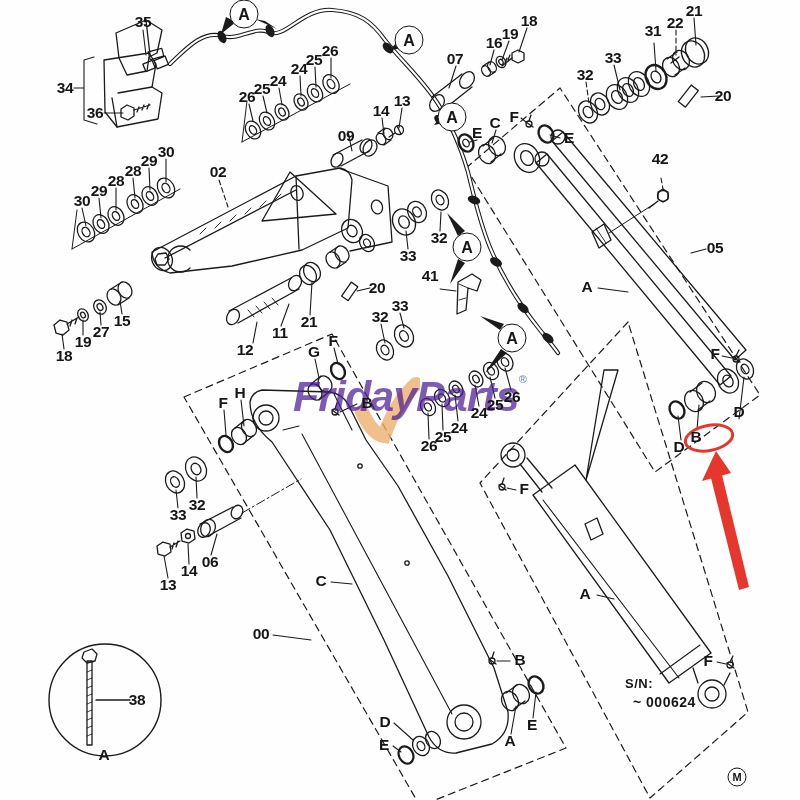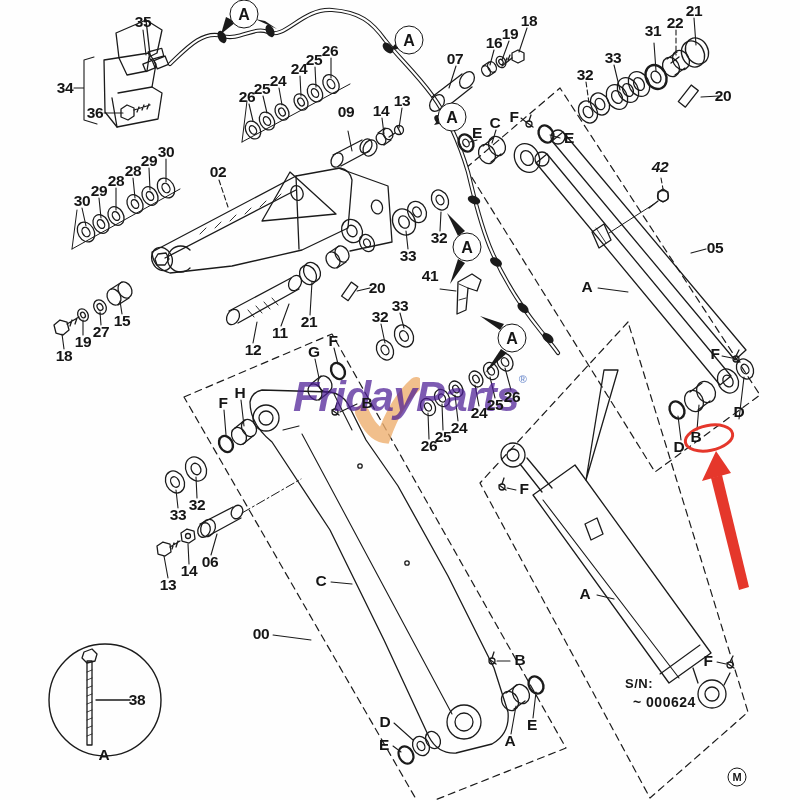--- a/index.html
+++ b/index.html
@@ -456,46 +456,46 @@
       <span class="plabel" style="left: 143px; top: 22px;">35</span>
       <span class="plabel" style="left: 65px; top: 88px; text-align: right;">34</span>
       <span class="plabel" style="left: 95px; top: 113px;">36</span>
       <span class="plabel" style="left: 247px; top: 97px;">26</span>
       <span class="plabel" style="left: 262px; top: 89px;">25</span>
       <span class="plabel" style="left: 278px; top: 81px;">24</span>
       <span class="plabel" style="left: 299px; top: 69px;">24</span>
       <span class="plabel" style="left: 314px; top: 60px;">25</span>
       <span class="plabel" style="left: 330px; top: 51px;">26</span>
       <span class="plabel" style="left: 218px; top: 172px;">02</span>
-      <span class="plabel" style="left: 346px; top: 112px; text-align: center;">09</span>
+      <span class="plabel" style="left: 346px; top: 136px; text-align: center;">09</span>
       <span class="plabel" style="left: 381px; top: 111px;">14</span>
       <span class="plabel" style="left: 402px; top: 101px;">13</span>
       <span class="plabel" style="left: 455px; top: 59px;">07</span>
       <span class="plabel" style="left: 494px; top: 43px;">16</span>
       <span class="plabel" style="left: 510px; top: 34px;">19</span>
       <span class="plabel" style="left: 529px; top: 21px;">18</span>
       <span class="plabel" style="left: 585px; top: 75px;">32</span>
       <span class="plabel" style="left: 613px; top: 58px;">33</span>
       <span class="plabel" style="left: 653px; top: 31px;">31</span>
       <span class="plabel" style="left: 675px; top: 23px;">22</span>
       <span class="plabel" style="left: 694px; top: 11px;">21</span>
       <span class="plabel" style="left: 723px; top: 96px;">20</span>
-      <span class="plabel" style="left: 660px; top: 167px; font-style: italic;">42</span>
+      <span class="plabel" style="left: 660px; top: 159px;">42</span>
       <span class="plabel" style="left: 715px; top: 248px;">05</span>
       <span class="plabel" style="left: 82px; top: 201px;">30</span>
       <span class="plabel" style="left: 99px; top: 191px;">29</span>
       <span class="plabel" style="left: 116px; top: 181px;">28</span>
       <span class="plabel" style="left: 133px; top: 171px;">28</span>
       <span class="plabel" style="left: 149px; top: 161px;">29</span>
       <span class="plabel" style="left: 166px; top: 152px;">30</span>
       <span class="plabel" style="left: 64px; top: 356px;">18</span>
       <span class="plabel" style="left: 83px; top: 342px;">19</span>
       <span class="plabel" style="left: 101px; top: 332px;">27</span>
       <span class="plabel" style="left: 122px; top: 321px;">15</span>
-      <span class="plabel" style="left: 253px; top: 350px;">12</span>
+      <span class="plabel" style="left: 245px; top: 350px;">12</span>
       <span class="plabel" style="left: 280px; top: 333px; text-align: right;">11</span>
       <span class="plabel" style="left: 309px; top: 322px;">21</span>
       <span class="plabel" style="left: 377px; top: 288px;">20</span>
       <span class="plabel" style="left: 400px; top: 306px;">33</span>
       <span class="plabel" style="left: 380px; top: 317px;">32</span>
       <span class="plabel" style="left: 408px; top: 256px;">33</span>
       <span class="plabel" style="left: 439px; top: 238px;">32</span>
       <span class="plabel" style="left: 430px; top: 276px;">41</span>
       <span class="plabel" style="left: 178px; top: 515px;">33</span>
       <span class="plabel" style="left: 197px; top: 505px;">32</span>

